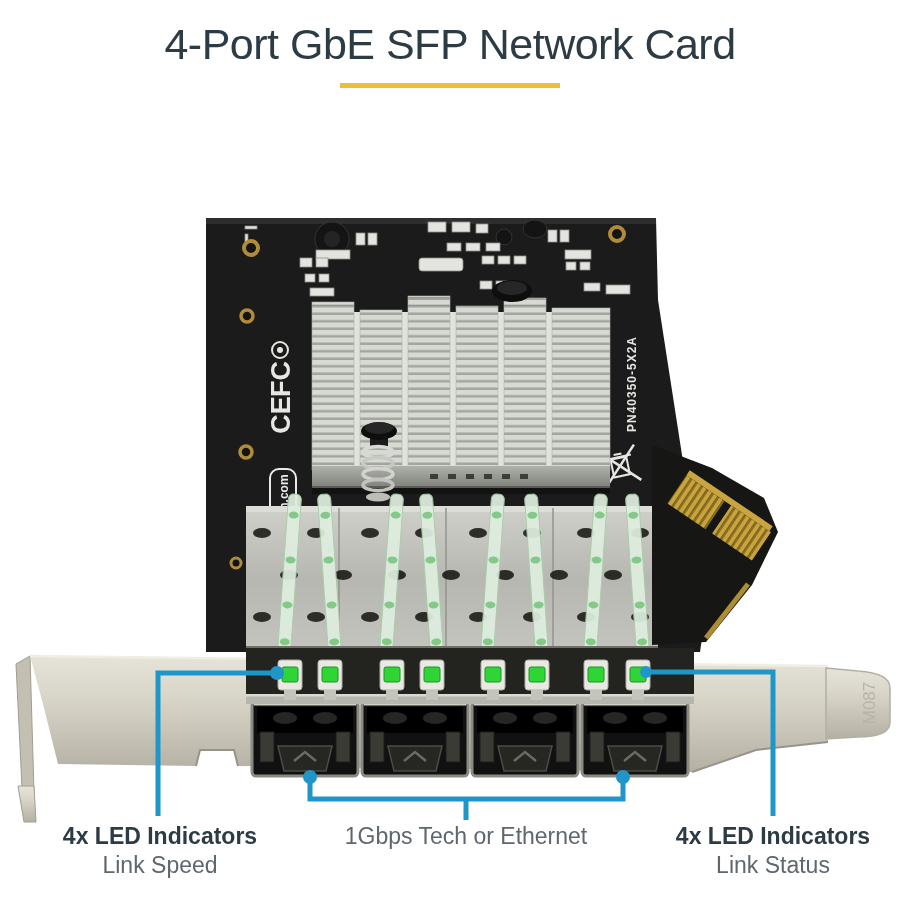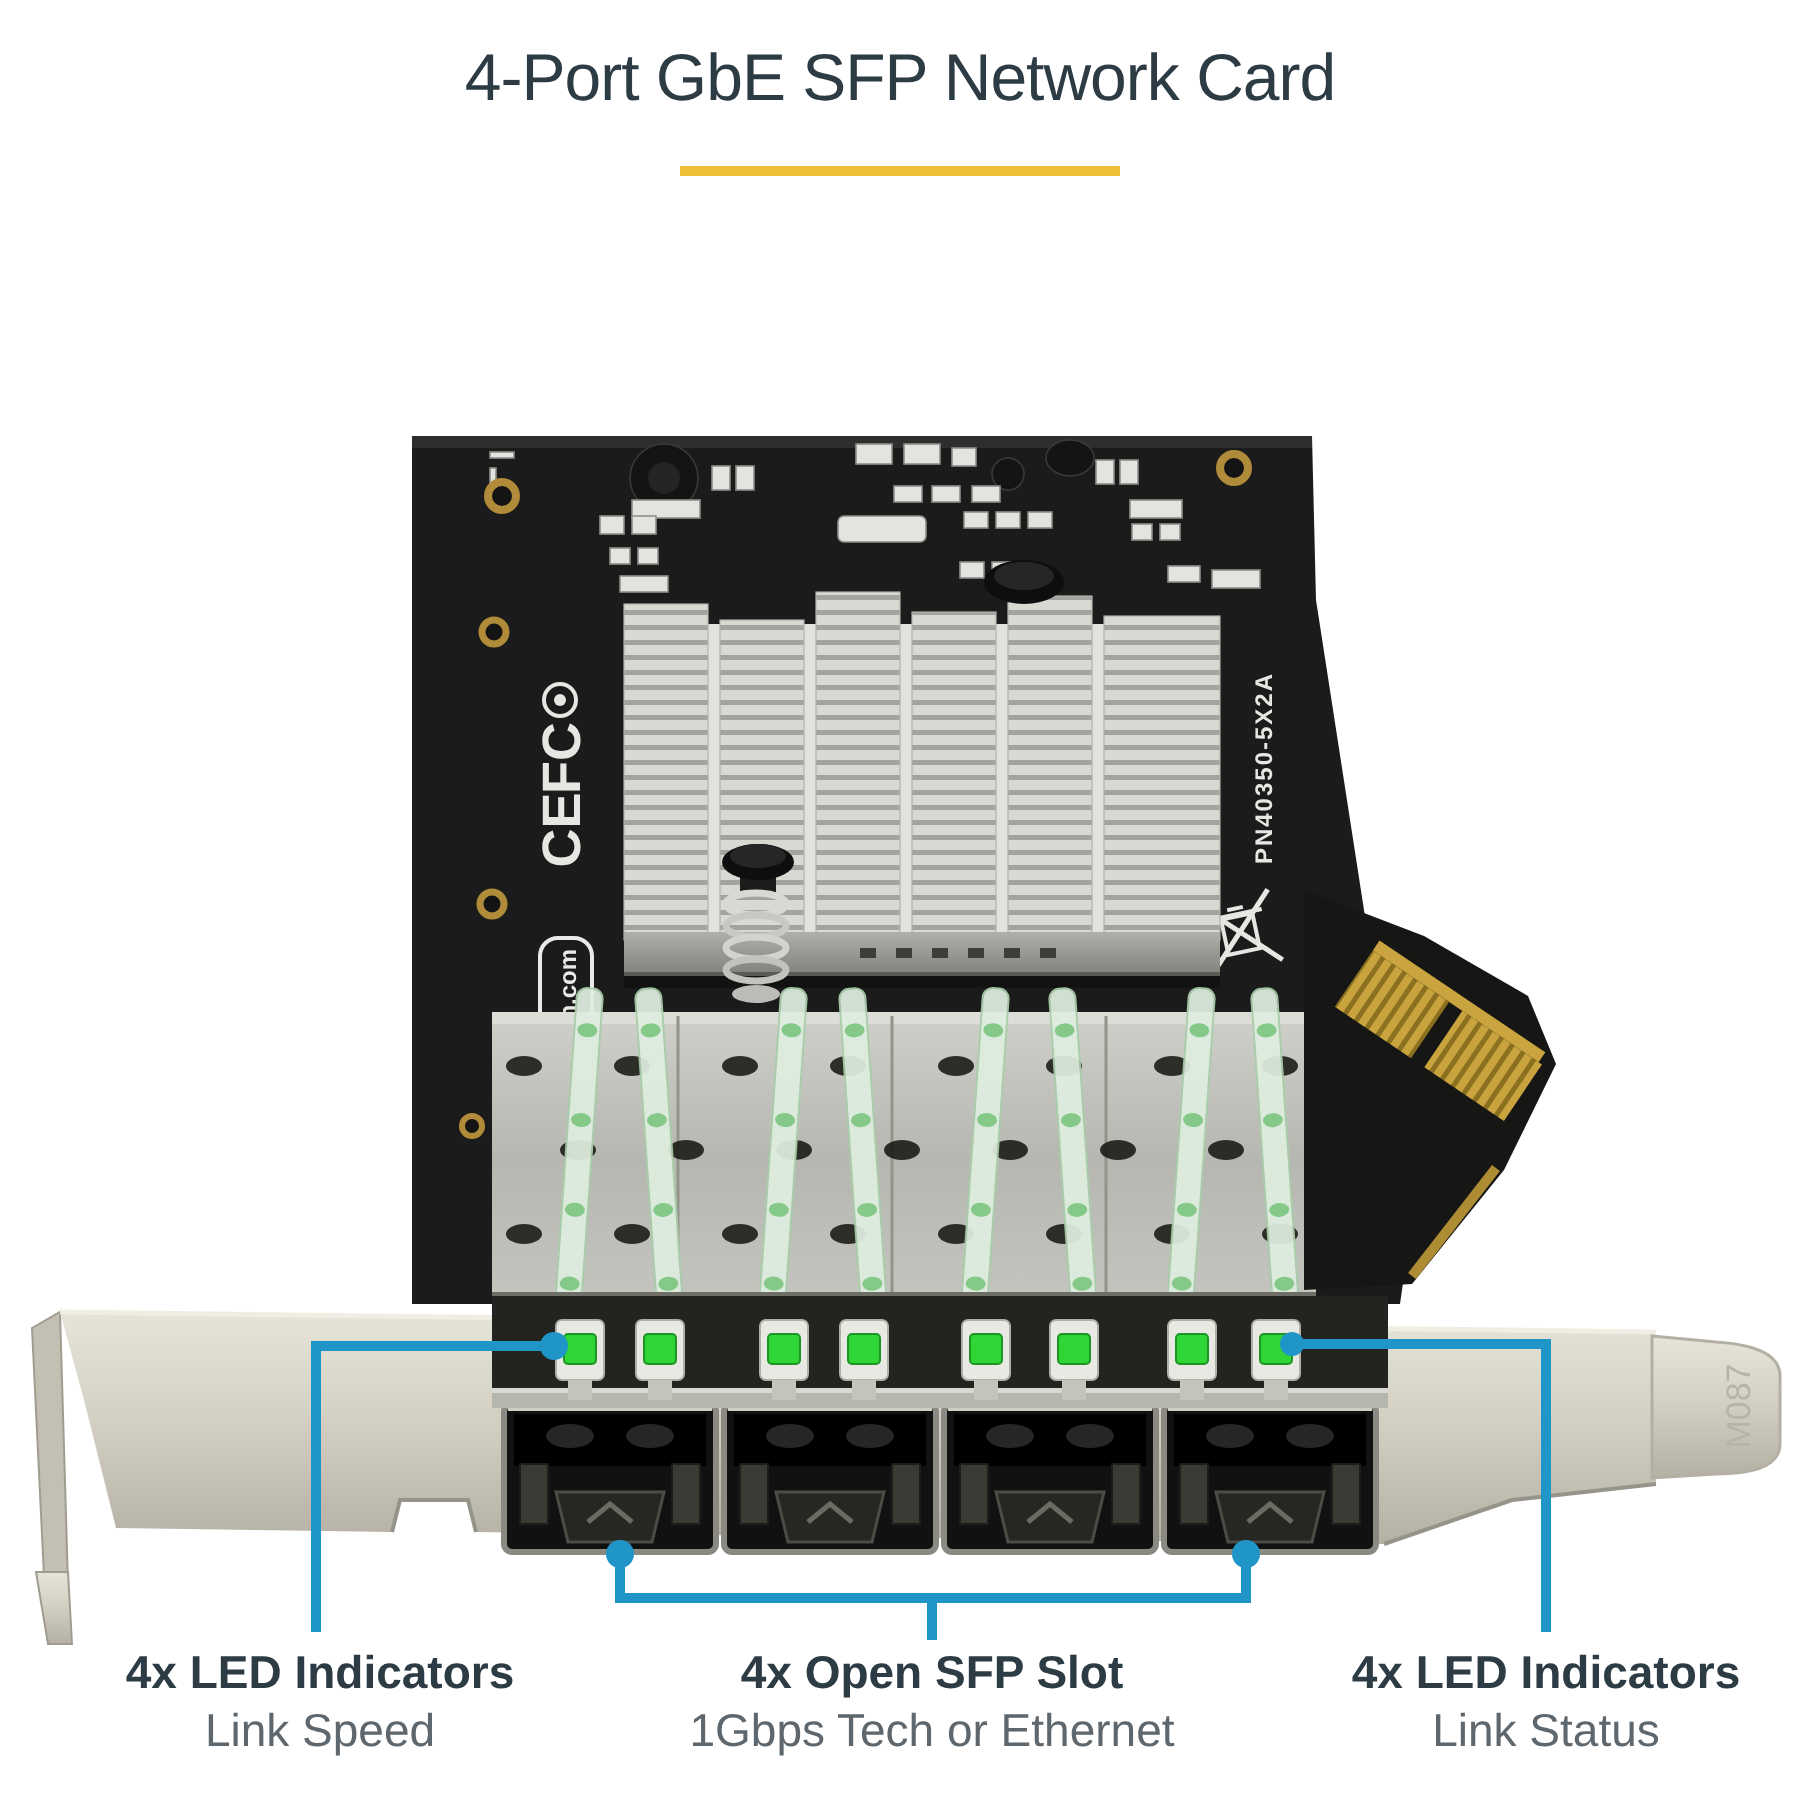--- a/index.html
+++ b/index.html
@@ -4,21 +4,21 @@
 <style>
   :root{
     --accent:#2095c8; --underline:#eebf35; --title:#2c3b44; --label:#2c3b44;
     --sublabel:#5d676d; --led:#2fd435; --pcb:#1b1b1b; --bracket:#d6d3c6; --gold:#c9a33d;
   }
   *{margin:0;padding:0;box-sizing:border-box;}
   html,body{background:#fff;}
   .stage{position:relative;width:900px;height:900px;background:#fff;overflow:hidden;
          font-family:"Liberation Sans",sans-serif;}
   .title{position:absolute;top:20px;left:0;width:900px;text-align:center;
-         font-size:33px;font-weight:300;letter-spacing:-.5px;color:var(--title);}
+         font-size:43px;font-weight:300;letter-spacing:-.5px;color:var(--title);}
   .title-underline{position:absolute;left:340px;top:83px;width:220px;height:5px;
          background:var(--underline);}
   .photo-svg{position:absolute;left:0;top:0;width:900px;height:900px;}
   .callout-text{position:absolute;width:340px;text-align:center;transform:translateX(-50%);}
   .callout-label{font-size:23px;font-weight:700;color:var(--label);line-height:1.28;}
   .callout-sublabel{font-size:23px;font-weight:400;color:var(--sublabel);line-height:1.28;}
   .callout-line{stroke:var(--accent);stroke-width:5;fill:none;}
   .callout-dot{fill:var(--accent);}
   .led{fill:var(--led);stroke:#1e9427;stroke-width:1;}
   .silk{fill:#e6e6e2;font-family:"Liberation Sans",sans-serif;font-weight:700;}
@@ -327,21 +327,20 @@
       <polyline class="callout-line" points="644,672 773,672 773,816"></polyline>
       <circle class="callout-dot" cx="646" cy="672" r="6"></circle>
     </g>
   </svg>
 
   <div class="callout-text" style="left:160px;top:822px;">
     <div class="callout-label">4x LED Indicators</div>
     <div class="callout-sublabel">Link Speed</div>
   </div>
   <div class="callout-text" style="left:466px;top:822px;">
-    <div class="callout-label">4x Open SFP Slot</div>
     <div class="callout-sublabel">1Gbps Tech or Ethernet</div>
   </div>
   <div class="callout-text" style="left:773px;top:822px;">
     <div class="callout-label">4x LED Indicators</div>
     <div class="callout-sublabel">Link Status</div>
   </div>
 
 </div>
 
 </body></html>

